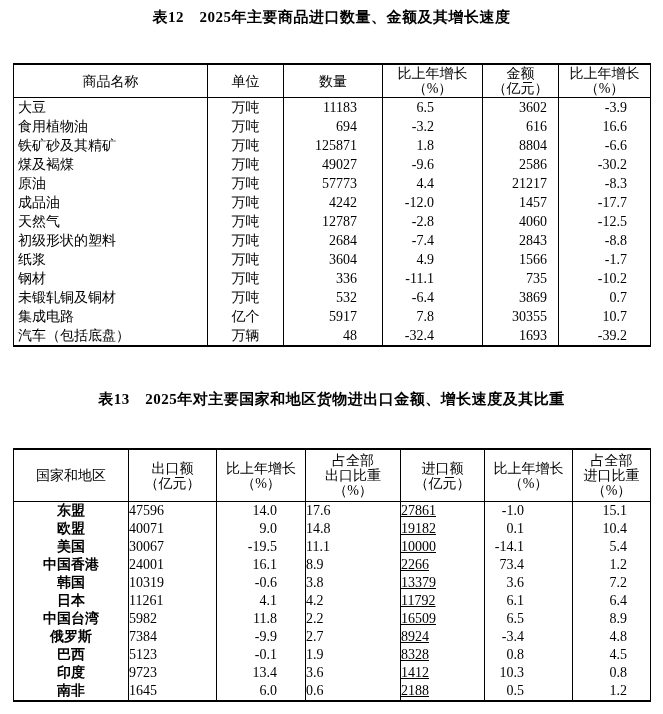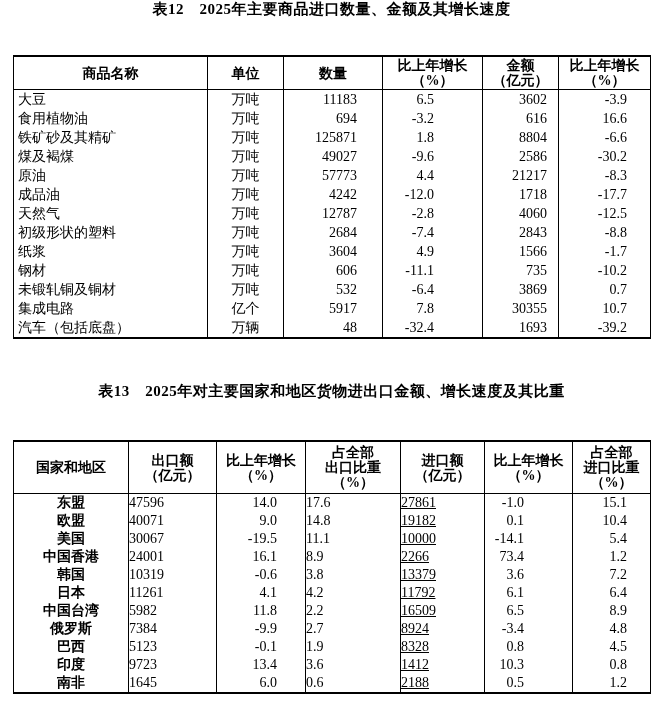--- a/index.html
+++ b/index.html
@@ -11,37 +11,37 @@
   }
   .page{width:663px;height:714px;overflow:hidden;}
   .tbl-title{
     margin:0;
     font-size:15px;
     font-weight:bold;
     text-align:center;
     line-height:18px;
     letter-spacing:0.5px;
   }
-  #t12-title{}
+  #t12-title{padding-top:8px;}
   #t13-title{margin-top:43px;}
   table.stat-table{
     table-layout:fixed;
     border-collapse:collapse;
     width:637px;
     margin-left:13px;
     border-top:2px solid #000;
     border-bottom:2px solid #000;
     border-left:1px solid #000;
     border-right:1px solid #000;
     font-size:14px;
   }
   #t12{margin-top:37px;}
   #t13{margin-top:40px;}
   table.stat-table th{
-    font-weight:bold;
+    font-weight:normal;
     border:1px solid #000;
     border-top:none;
     text-align:center;
     vertical-align:middle;
     line-height:15px;
     padding:1px 0;
   }
   #t12 th{height:30px;}
   #t13 th{height:49px;}
   table.stat-table td{
@@ -151,21 +151,21 @@
           <td>57773</td>
           <td>4.4</td>
           <td>21217</td>
           <td>-8.3</td>
         </tr>
         <tr>
           <td>成品油</td>
           <td>万吨</td>
           <td>4242</td>
           <td>-12.0</td>
-          <td>1718</td>
+          <td>1457</td>
           <td>-17.7</td>
         </tr>
         <tr>
           <td>天然气</td>
           <td>万吨</td>
           <td>12787</td>
           <td>-2.8</td>
           <td>4060</td>
           <td>-12.5</td>
         </tr>
@@ -181,21 +181,21 @@
           <td>纸浆</td>
           <td>万吨</td>
           <td>3604</td>
           <td>4.9</td>
           <td>1566</td>
           <td>-1.7</td>
         </tr>
         <tr>
           <td>钢材</td>
           <td>万吨</td>
-          <td>606</td>
+          <td>336</td>
           <td>-11.1</td>
           <td>735</td>
           <td>-10.2</td>
         </tr>
         <tr>
           <td>未锻轧铜及铜材</td>
           <td>万吨</td>
           <td>532</td>
           <td>-6.4</td>
           <td>3869</td>

